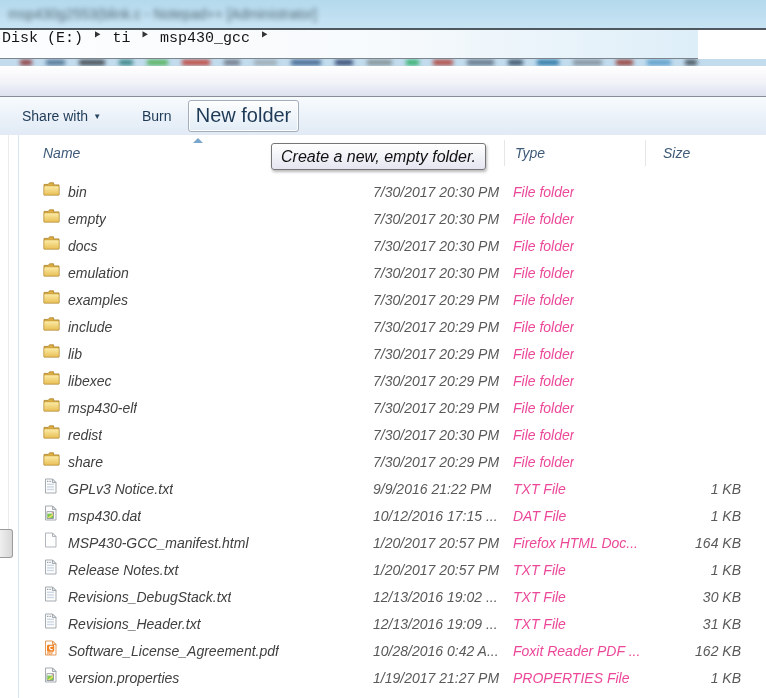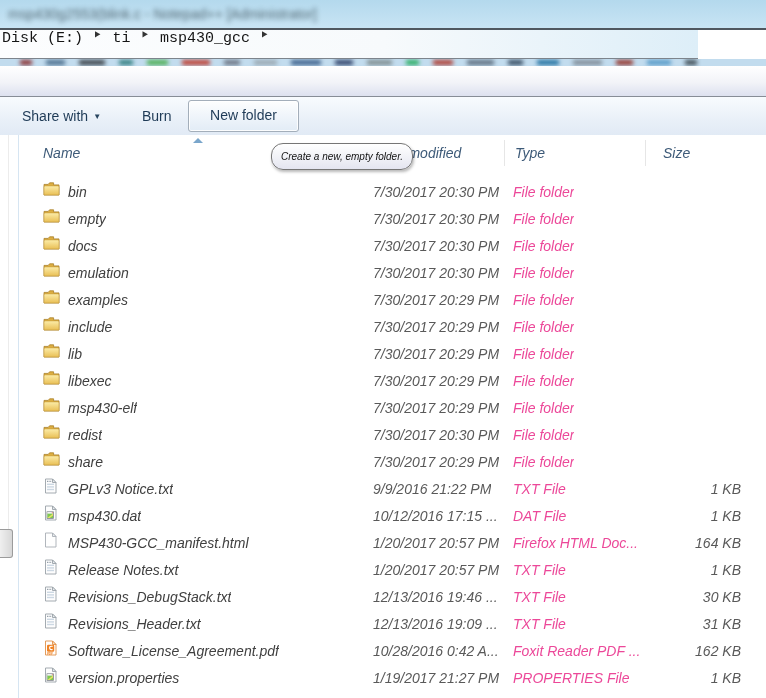--- a/index.html
+++ b/index.html
@@ -49,21 +49,21 @@
   }
   .tb-item{
     position:absolute;top:0;height:38px;line-height:38px;
     font-size:14px;color:#1e3a56;cursor:default;white-space:nowrap;
   }
   .tb-share{left:22px;}
   .tb-share .dd{font-size:8px;color:#27445f;margin-left:5px;vertical-align:2px;}
   .tb-burn{left:142px;}
   .newfolder-btn{
     position:absolute;left:188px;top:3px;width:109px;height:30px;
-    line-height:28px;text-align:center;font-size:14px;color:#1e3a56;
+    line-height:28px;text-align:center;font-size:20px;color:#1e3a56;
     background:linear-gradient(#fdfefe,#eef4fa 55%,#e2ecf6);
     border:1px solid #a3aeba;border-radius:3px;
     box-shadow:inset 0 0 0 1px rgba(255,255,255,.85);
     cursor:default;
   }
   
   .main{position:absolute;left:0;top:135px;width:766px;height:563px;background:#ffffff;}
   .nav-faint-line{position:absolute;left:8px;top:0;width:1px;height:394px;background:#ececec;}
   .nav-sep{position:absolute;left:18px;top:0;width:1px;height:563px;background:#d6e5f2;}
   .nav-thumb{
@@ -86,23 +86,23 @@
   .hdr .div2{position:absolute;left:626px;top:2px;width:1px;height:26px;background:#e6e6e6;}
   .sort-glyph{
     position:absolute;left:174px;top:0px;width:0;height:0;
     border-left:5px solid transparent;border-right:5px solid transparent;
     border-bottom:5px solid #7aa6cb;
   }
   
   .tooltip{
     position:absolute;left:252px;top:5px;height:19px;z-index:30;
     padding:3px 9px 3px 9px;white-space:nowrap;
-    font-size:10px;color:#111;line-height:19px;
+    font-size:16px;color:#111;line-height:19px;
     background:linear-gradient(#ffffff,#eff0f6 60%,#e4e5f0);
-    border:1px solid #767676;border-radius:12px;
+    border:1px solid #767676;border-radius:3px;
     box-shadow:1px 2px 3px rgba(0,0,0,.28);
   }
   
   .rows{position:absolute;left:0;top:44px;width:747px;}
   .frow{position:relative;width:747px;height:27px;line-height:27px;font-size:14px;cursor:default;}
   .frow .cell{position:absolute;top:0;height:27px;line-height:27px;white-space:nowrap;overflow:hidden;}
   .c-icon{left:24px;top:6px;width:18px;height:16px;line-height:16px;}
   .c-name{left:49px;color:#404040;max-width:295px;}
   .c-date{left:354px;color:#595959;}
   .c-type{left:494px;color:#ec4899;max-width:145px;}
@@ -401,21 +401,21 @@
     <path d="M9.5 1 L9.5 4.5 L13 4.5 Z" fill="#e9edf0" stroke="#9aa1a8" stroke-width="0.9"></path>
     <rect x="4" y="2.8" width="1" height="1" fill="#7a8794"></rect>
               <rect x="5.6" y="2.8" width="1" height="1" fill="#7a8794"></rect>
               <rect x="7.2" y="2.8" width="1" height="1" fill="#7a8794"></rect>
     <rect x="4" y="5.6" width="7" height="1.4" fill="#ccd8e3"></rect>
     <rect x="4" y="8.2" width="7" height="1.4" fill="#ccd8e3"></rect>
     <rect x="4" y="10.8" width="7" height="1.4" fill="#ccd8e3"></rect>
   </svg>
 </span>
     <span class="cell c-name">Revisions_DebugStack.txt</span>
-    <span class="cell c-date">12/13/2016 19:46 ...</span>
+    <span class="cell c-date">12/13/2016 19:02 ...</span>
     <span class="cell c-type">TXT File</span>
     <span class="cell c-size">30 KB</span>
   </div>
 
   <div class="frow">
     <span class="cell c-icon">
   <svg width="15" height="16" viewBox="0 0 15 16">
     <path d="M2.5 1 L9.5 1 L13 4.5 L13 15 L2.5 15 Z" fill="#fdfdfd" stroke="#9aa1a8" stroke-width="0.9"></path>
     <path d="M9.5 1 L9.5 4.5 L13 4.5 Z" fill="#e9edf0" stroke="#9aa1a8" stroke-width="0.9"></path>
     <rect x="4" y="2.8" width="1" height="1" fill="#7a8794"></rect>

